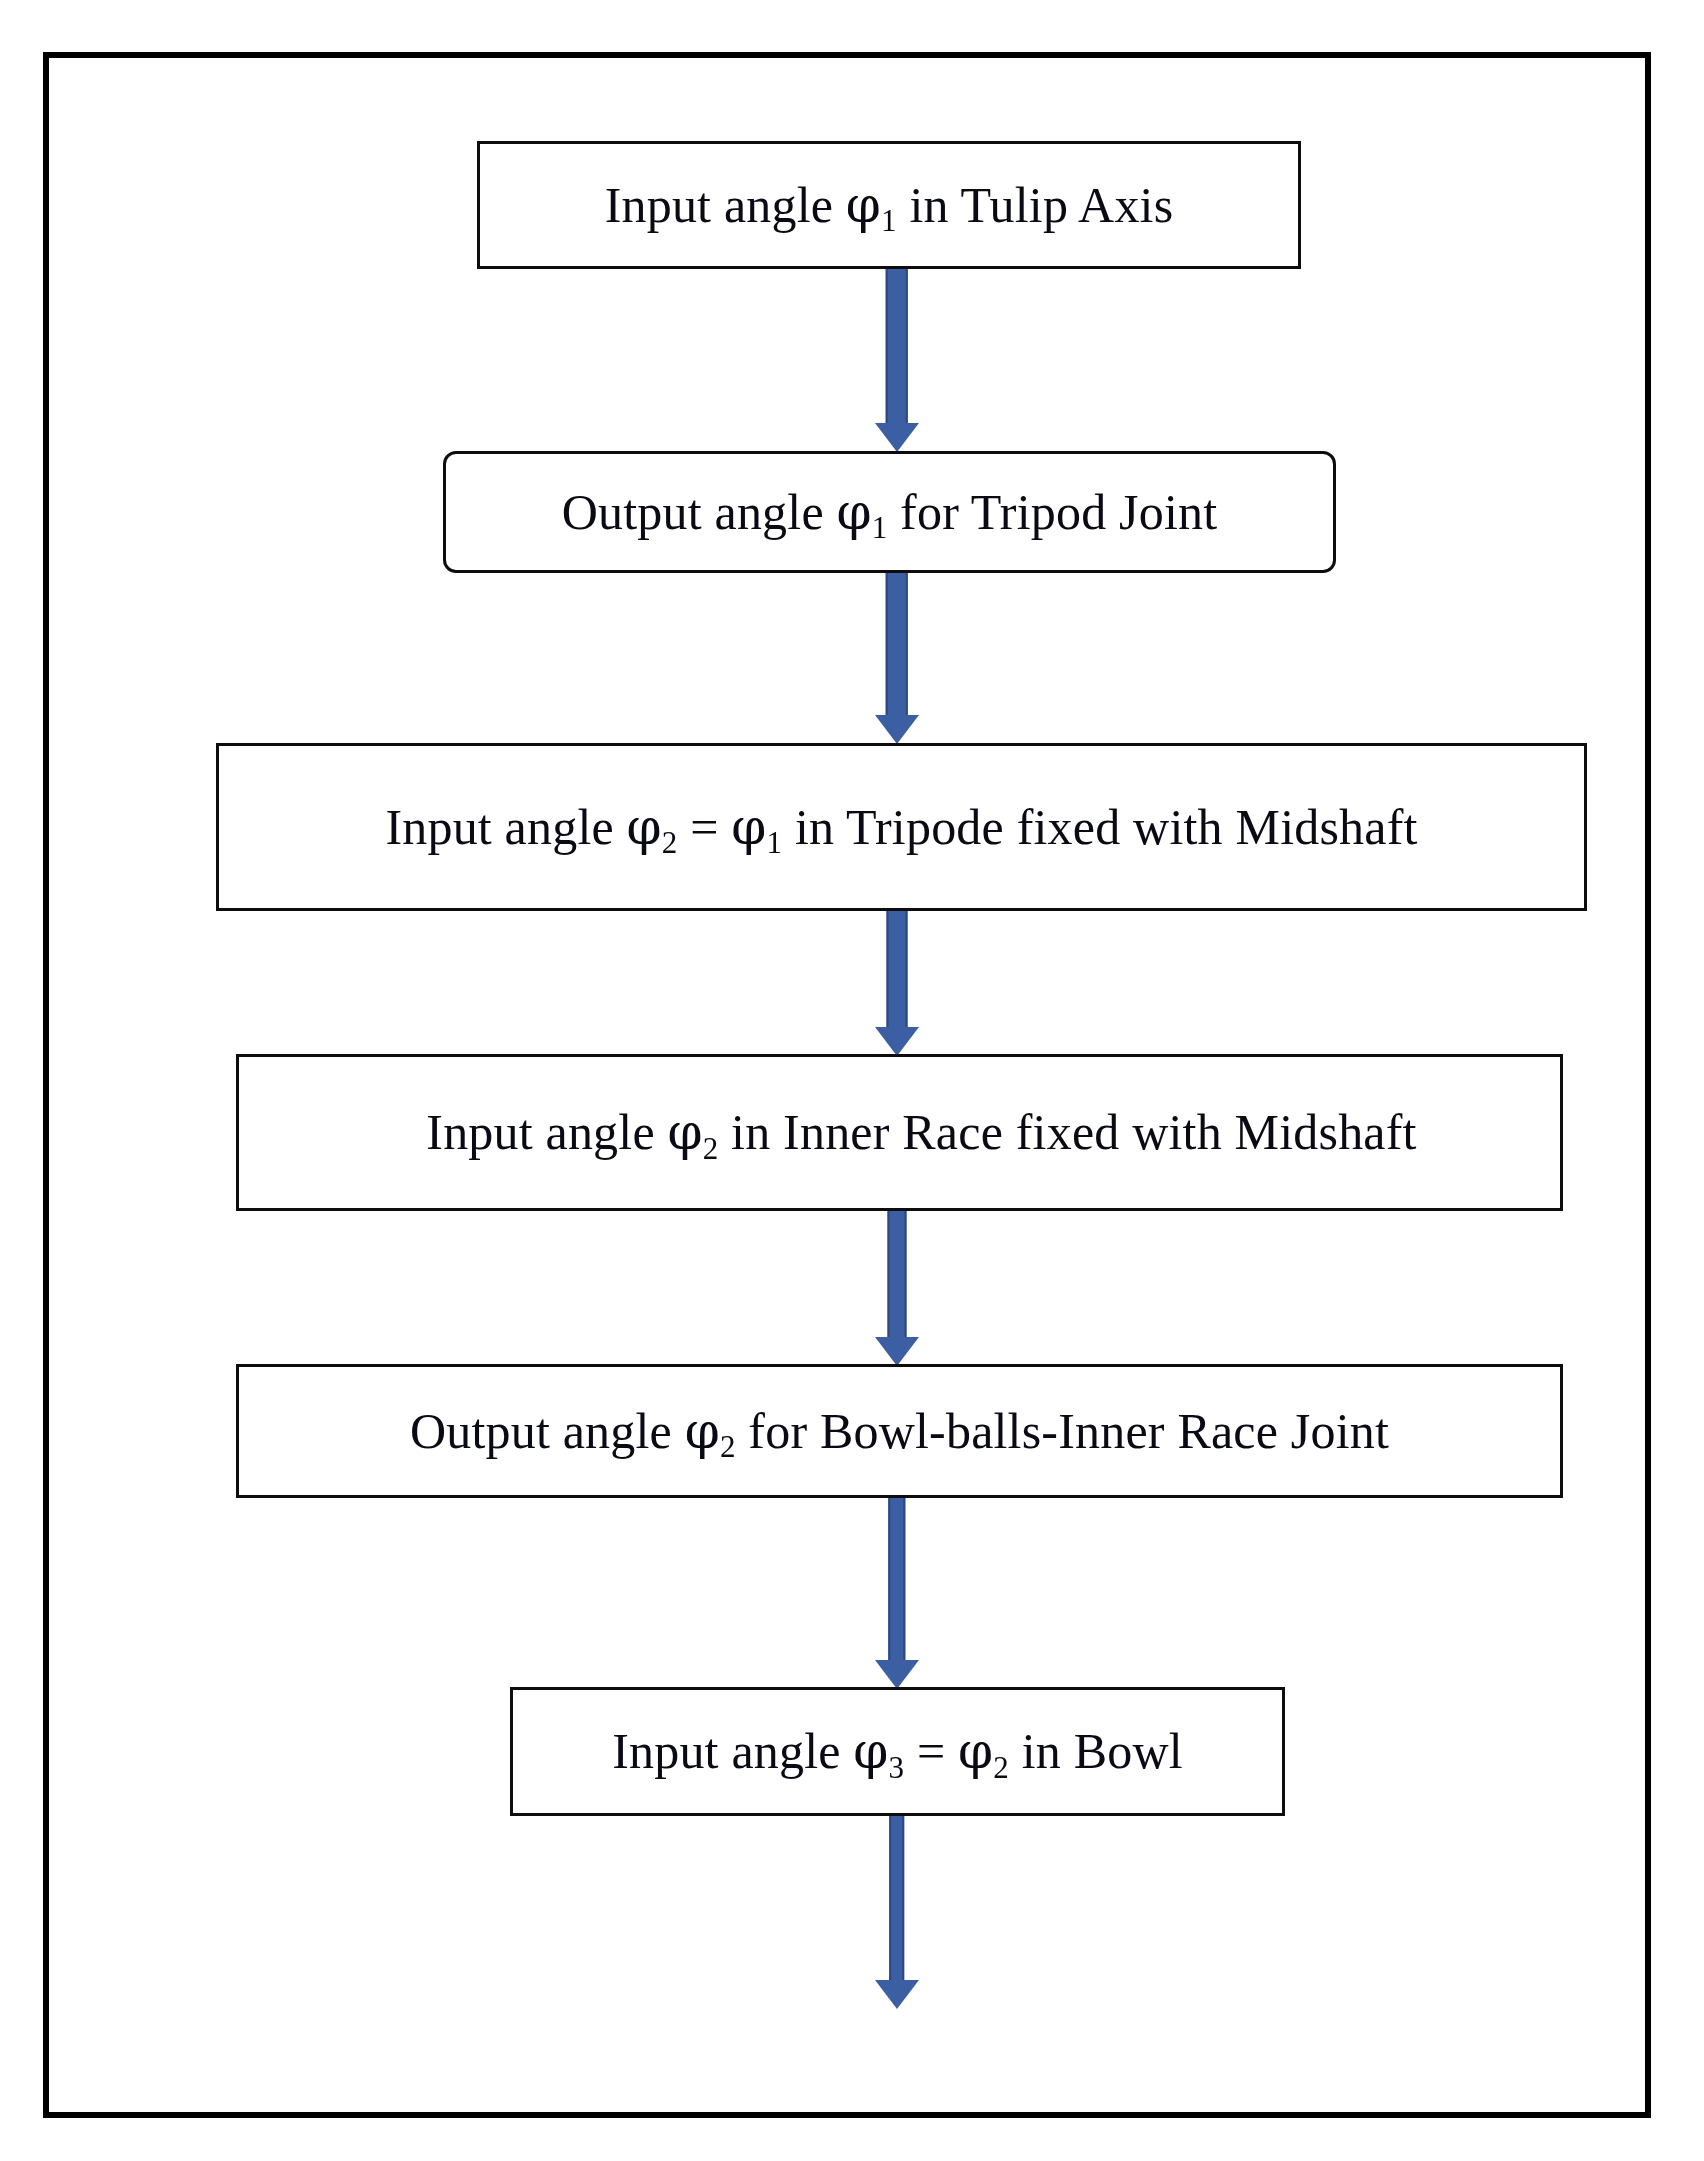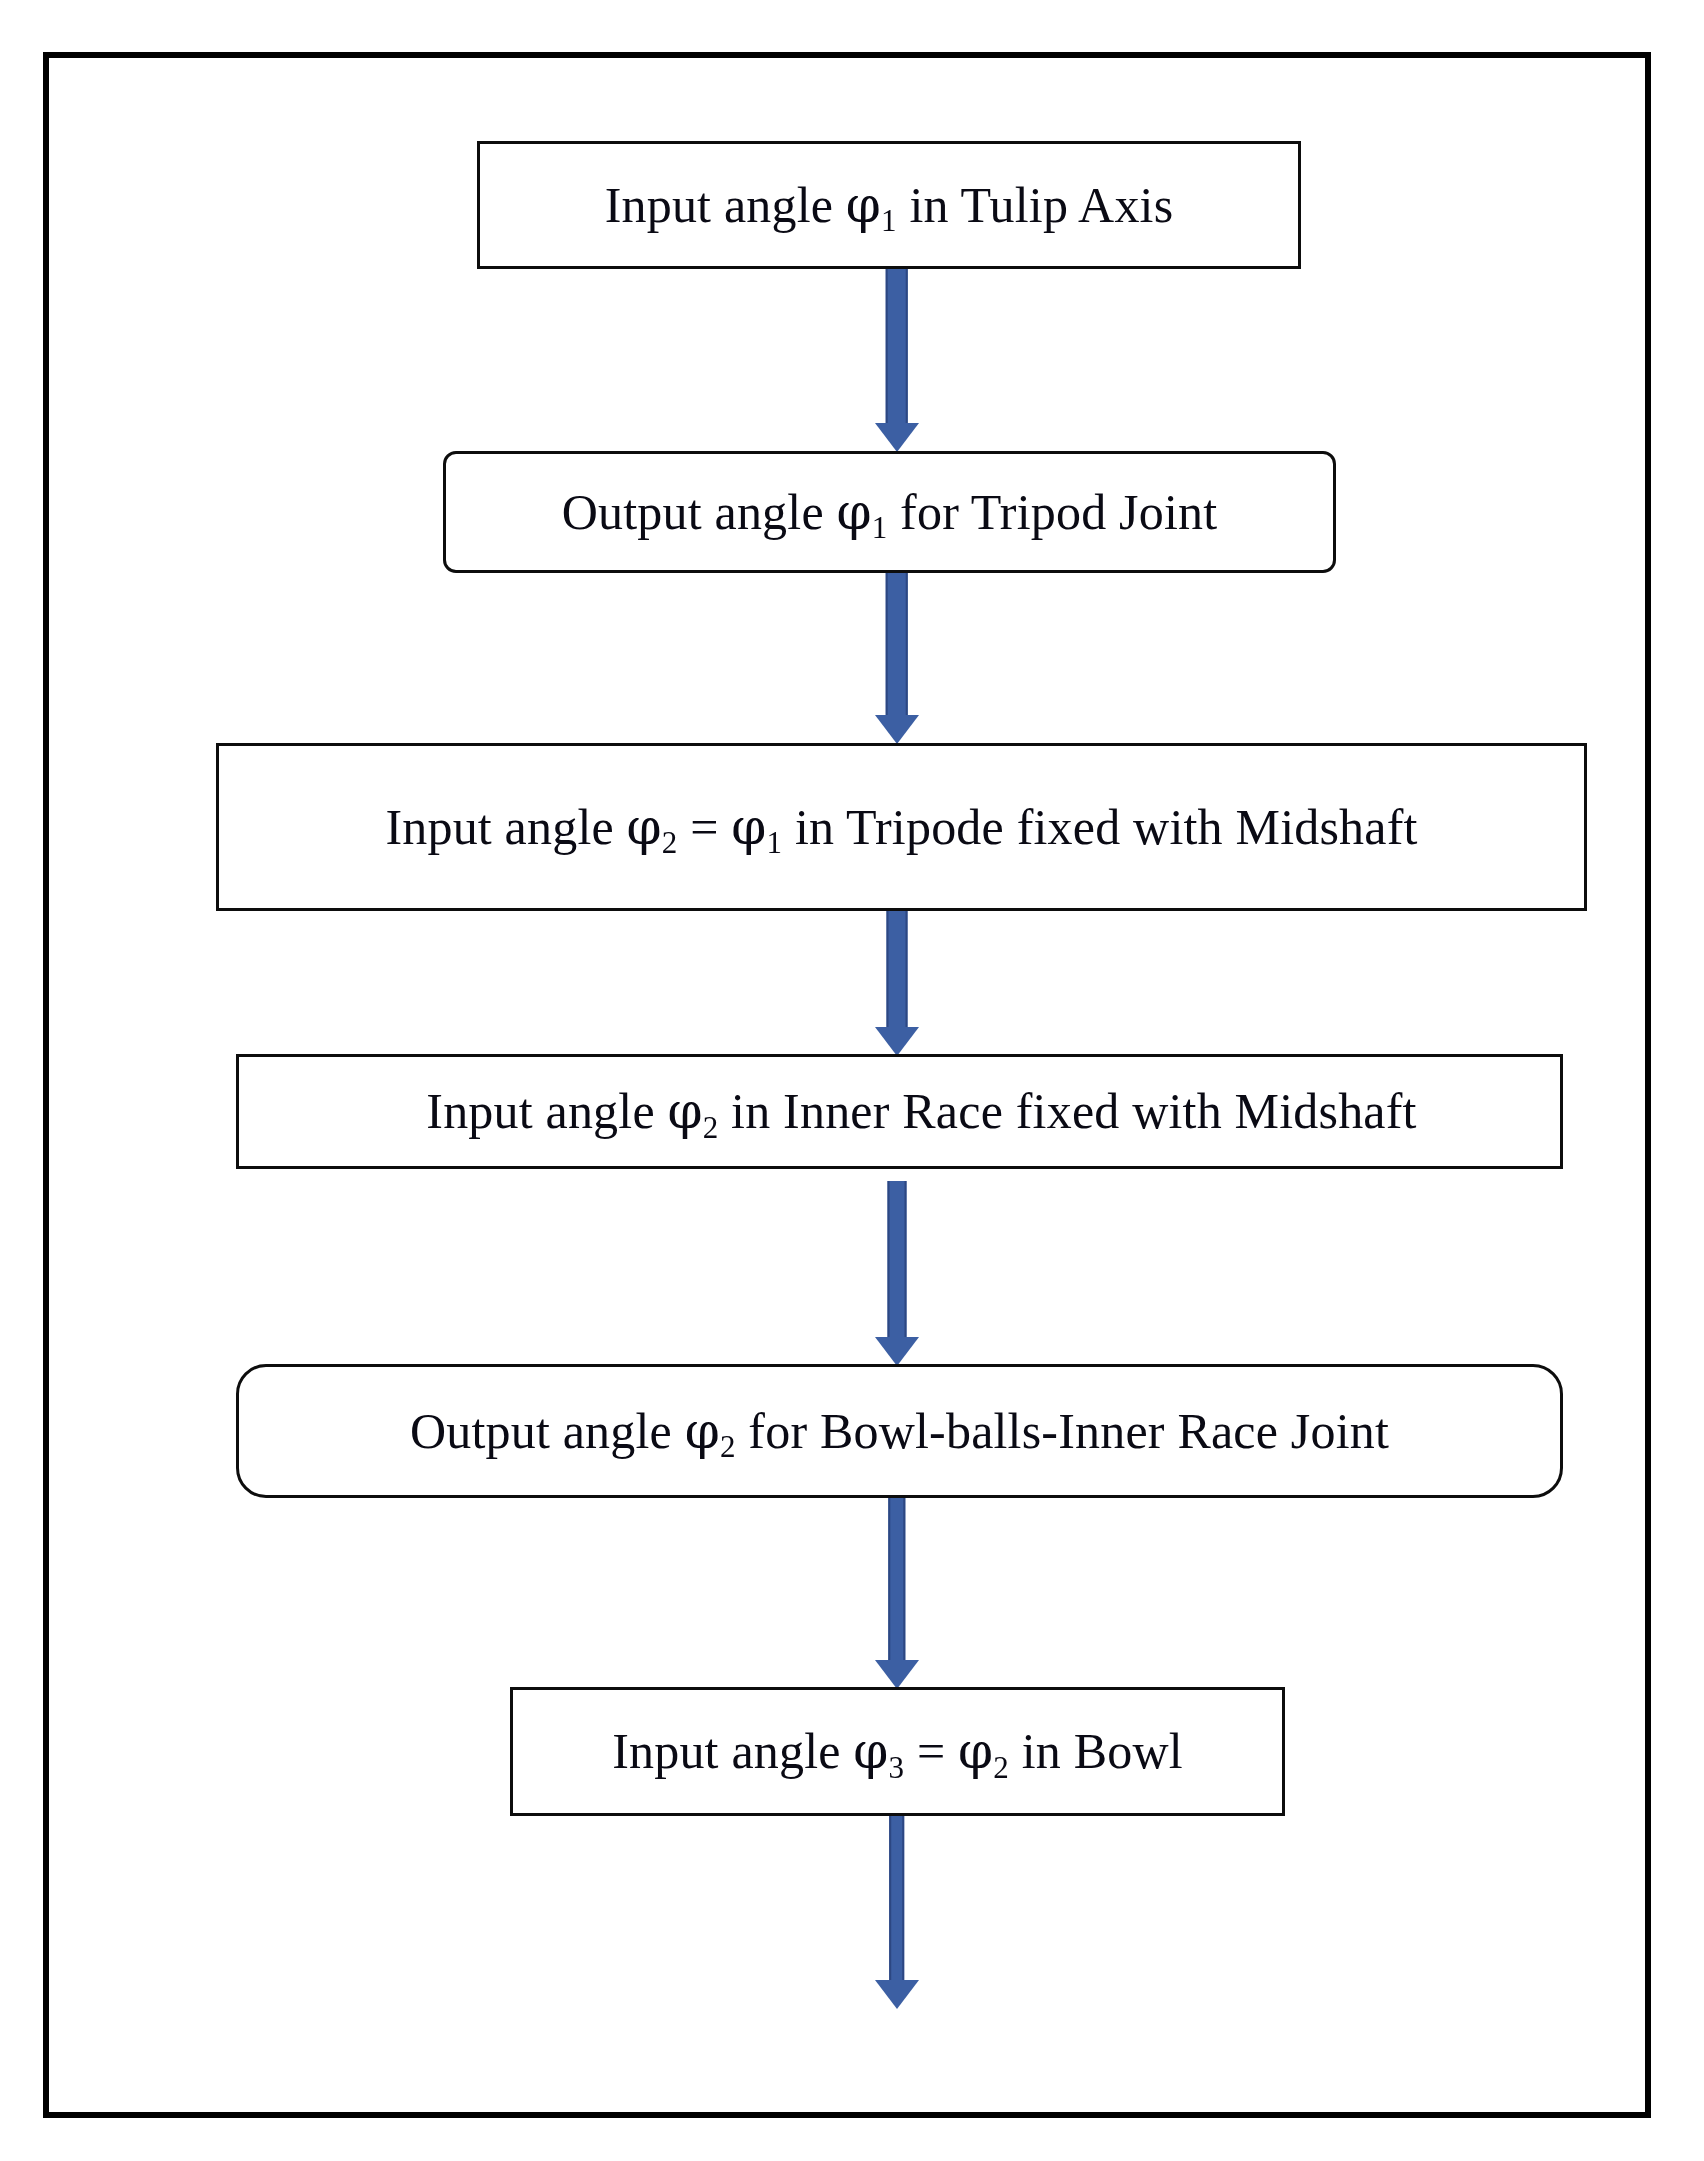--- a/index.html
+++ b/index.html
@@ -61,22 +61,22 @@
     line-height: 0;
   }
   .flow-box .phi {
     font-family: "DejaVu Serif", "Liberation Serif", serif;
   }
 
   
   #box-1 { left: 428px;  top: 83px;   width: 824px;  height: 128px; }
   #box-2 { left: 394px;  top: 393px;  width: 893px; height: 122px; border-radius: 13px; }
   #box-3 { left: 167px;  top: 685px;  width: 1371px; height: 168px; }
-  #box-4 { left: 187px;  top: 996px; width: 1327px; height: 115px; padding-left: 44px; }
-  #box-5 { left: 187px;  top: 1306px; width: 1327px; height: 134px; border-radius: 30px; }
+  #box-4 { left: 187px;  top: 996px; width: 1327px; height: 157px; padding-left: 44px; }
+  #box-5 { left: 187px;  top: 1306px; width: 1327px; height: 134px; }
   #box-6 { left: 461px;  top: 1629px; width: 775px;  height: 129px; }
   #box-7 { left: 426px;  top: 1949px; width: 856px;  height: 137px; }
 
   
   .arrow {
     position: absolute;
     z-index: 2;
   }
   .arrow .shaft {
     position: absolute;

